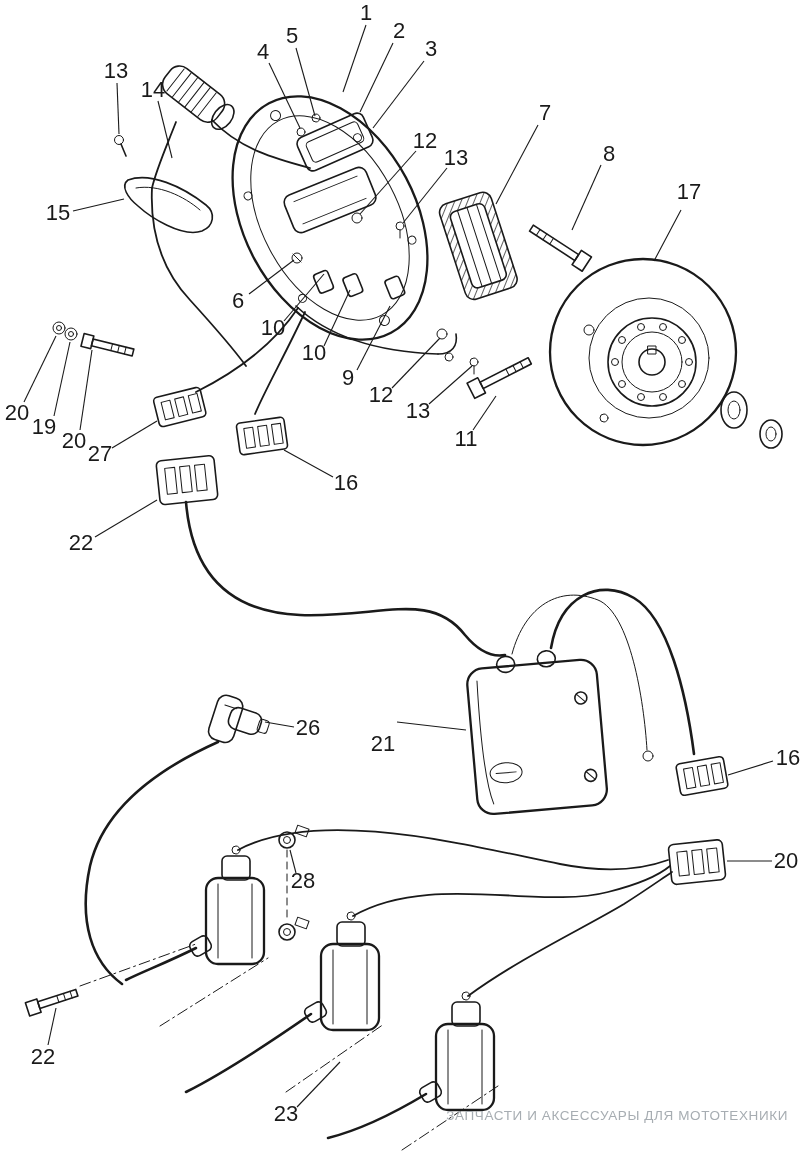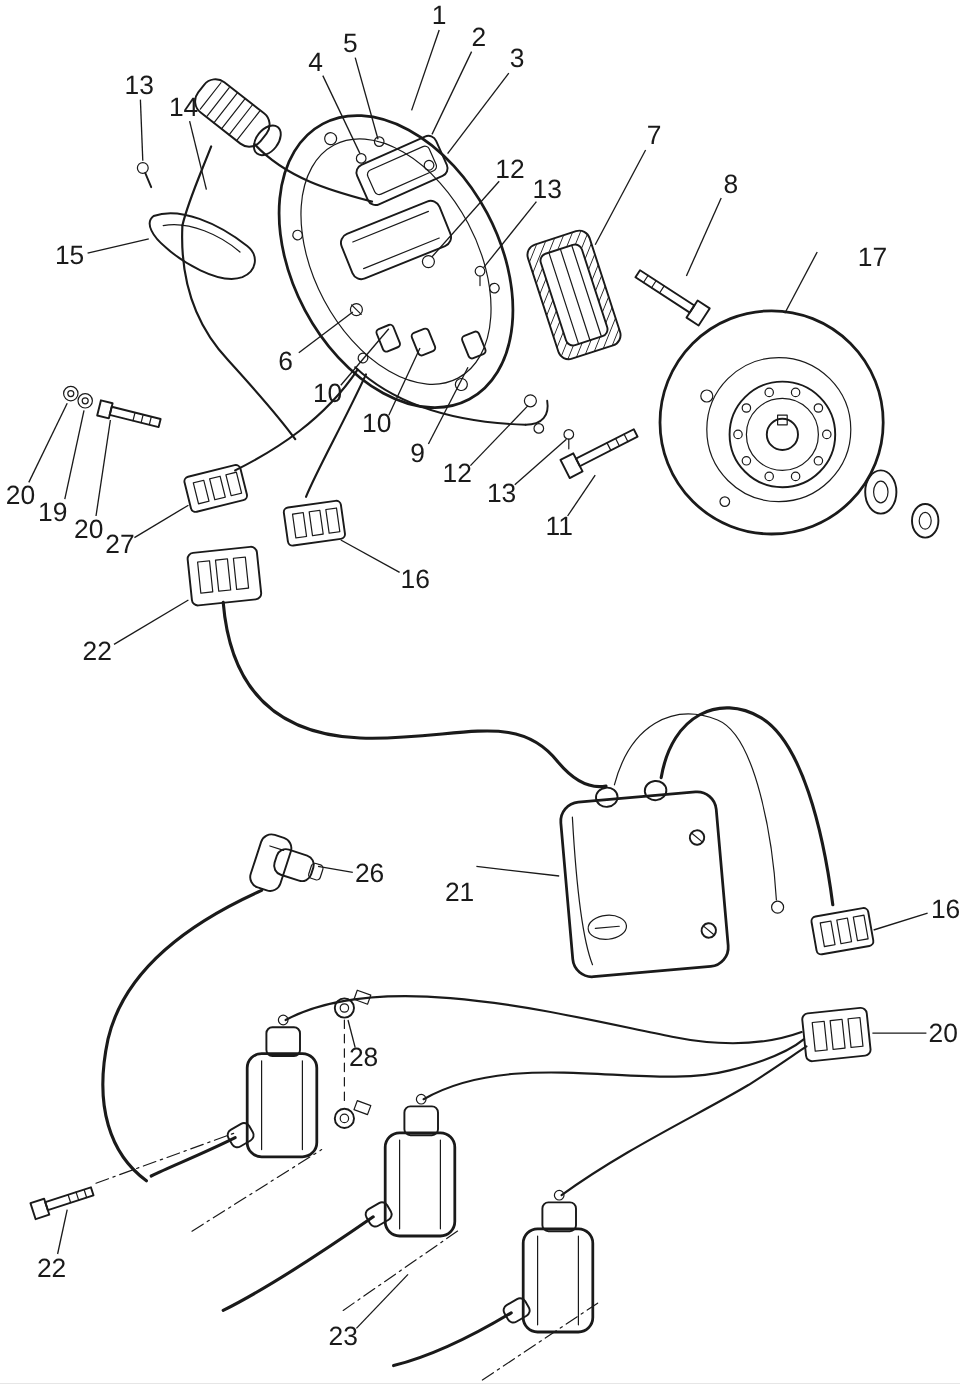--- a/index.html
+++ b/index.html
@@ -352,21 +352,21 @@
       <div class="callout" style="left: 431px; top: 49px;">3</div>
       <div class="callout" style="left: 292px; top: 36px;">5</div>
       <div class="callout" style="left: 263px; top: 52px;">4</div>
       <div class="callout" style="left: 116px; top: 71px;">13</div>
       <div class="callout" style="left: 153px; top: 90px;">14</div>
       <div class="callout" style="left: 58px; top: 213px;">15</div>
       <div class="callout" style="left: 425px; top: 141px;">12</div>
       <div class="callout" style="left: 456px; top: 158px;">13</div>
       <div class="callout" style="left: 545px; top: 113px;">7</div>
       <div class="callout" style="left: 609px; top: 154px;">8</div>
-      <div class="callout" style="left: 689px; top: 215px; margin-left: 38px;">17</div>
+      <div class="callout" style="left: 689px; top: 192px;">17</div>
       <div class="callout" style="left: 238px; top: 301px;">6</div>
       <div class="callout" style="left: 273px; top: 328px;">10</div>
       <div class="callout" style="left: 314px; top: 353px;">10</div>
       <div class="callout" style="left: 348px; top: 378px;">9</div>
       <div class="callout" style="left: 381px; top: 395px;">12</div>
       <div class="callout" style="left: 418px; top: 411px;">13</div>
       <div class="callout" style="left: 466px; top: 439px;">11</div>
       <div class="callout" style="left: 17px; top: 413px;">20</div>
       <div class="callout" style="left: 44px; top: 427px;">19</div>
       <div class="callout" style="left: 74px; top: 441px;">20</div>
@@ -376,15 +376,16 @@
       <div class="callout" style="left: 308px; top: 728px;">26</div>
       <div class="callout" style="left: 383px; top: 744px;">21</div>
       <div class="callout" style="left: 788px; top: 758px;">16</div>
       <div class="callout" style="left: 786px; top: 861px;">20</div>
       <div class="callout" style="left: 303px; top: 881px;">28</div>
       <div class="callout" style="left: 43px; top: 1057px;">22</div>
       <div class="callout" style="left: 286px; top: 1114px;">23</div>
     </div>
 
   <div class="watermark">
+    <div class="wm-tagline">ЗАПЧАСТИ И АКСЕССУАРЫ ДЛЯ МОТОТЕХНИКИ</div>
   </div>
 
 </div>
 
 </body></html>

